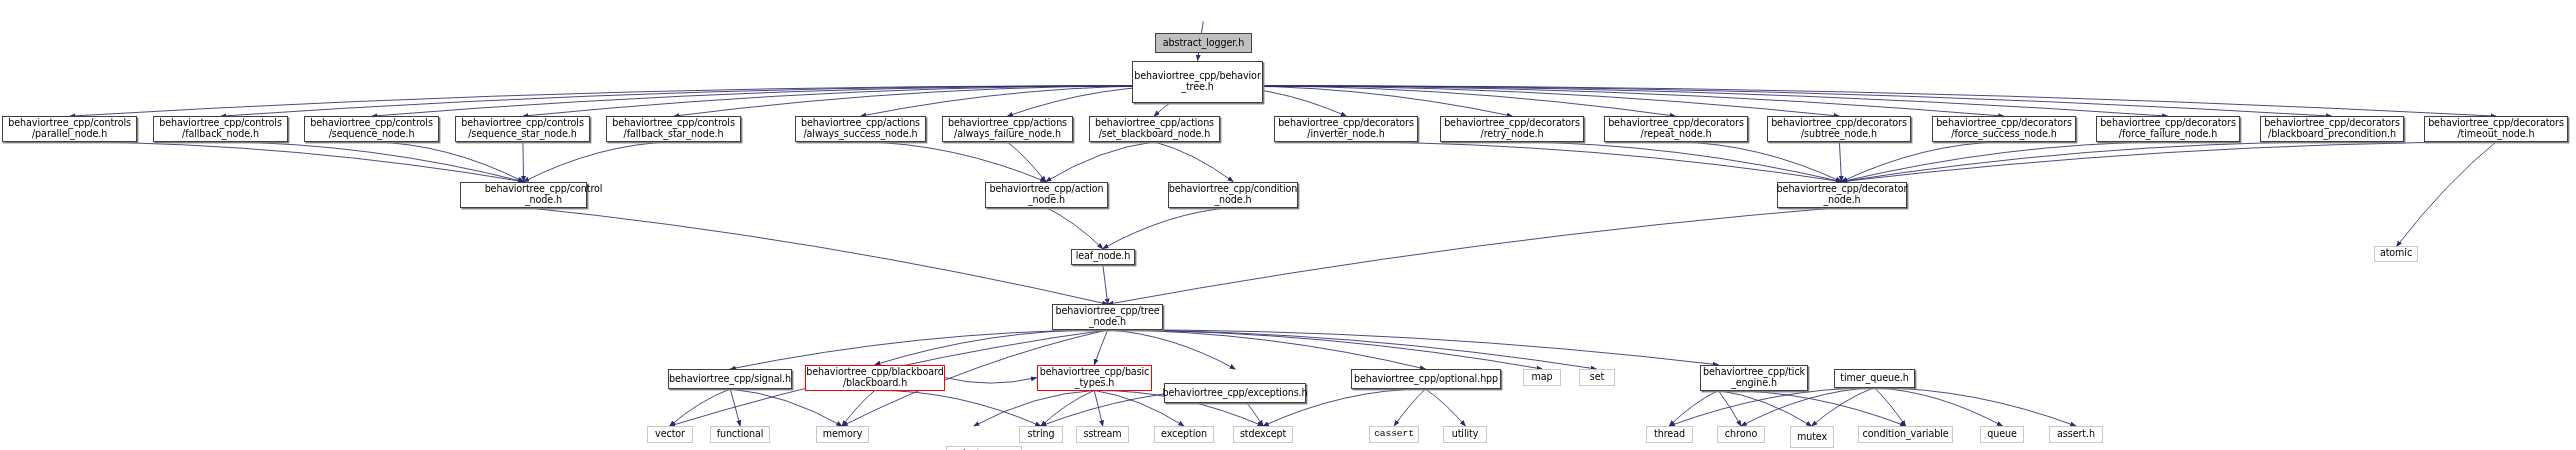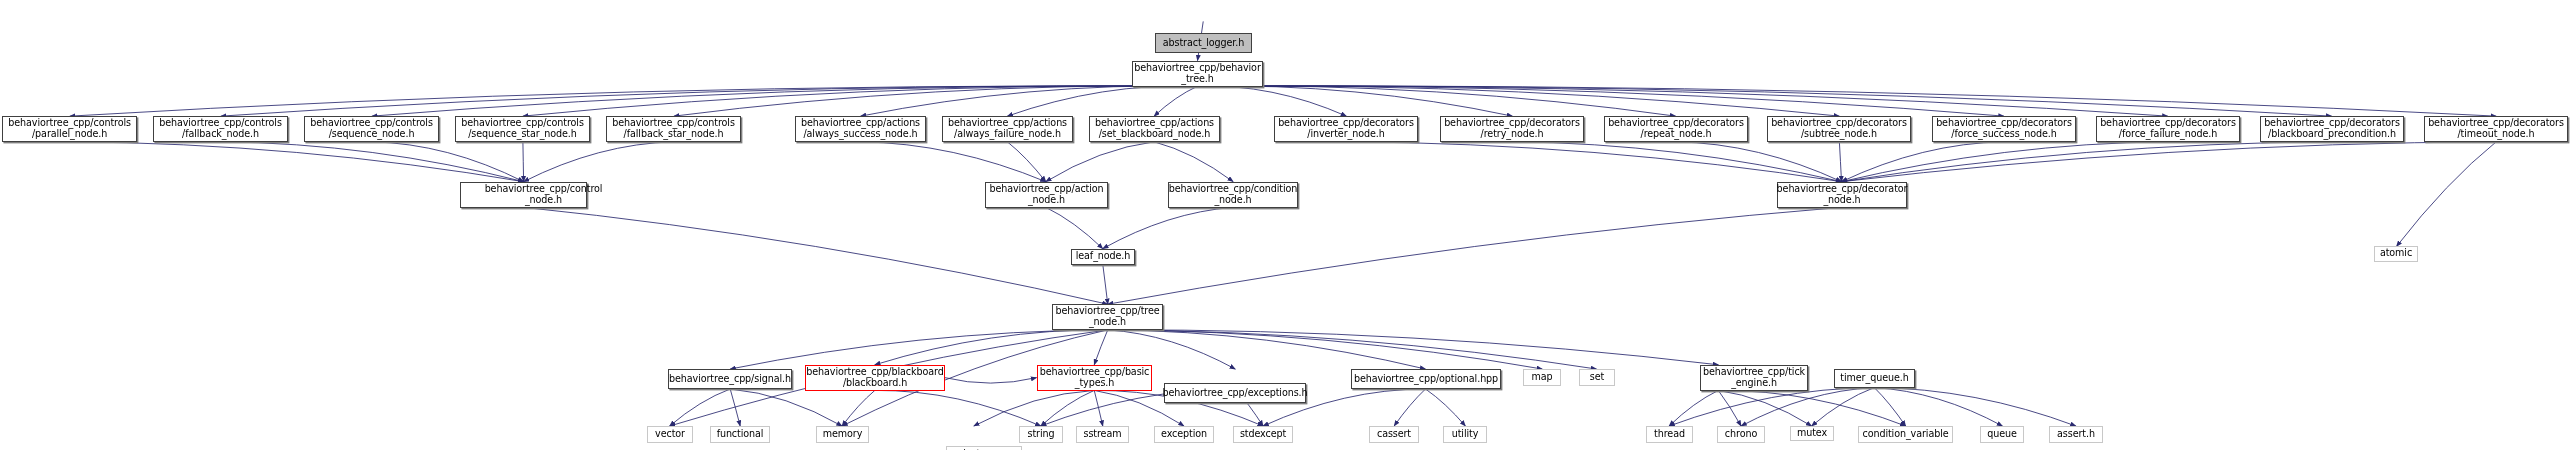--- a/index.html
+++ b/index.html
@@ -120,21 +120,21 @@
         <path d="M2631,544 Q2537.5,548.56 2444,598" marker-end="url(#arrow)"></path>
         <path d="M2631,544 Q2587,560.44 2543,598" marker-end="url(#arrow)"></path>
         <path d="M2631,544 Q2653,565.72 2675,598" marker-end="url(#arrow)"></path>
         <path d="M2631,544 Q2721,549.4 2811,598" marker-end="url(#arrow)"></path>
         <path d="M2631,544 Q2772.5,545 2914,598" marker-end="url(#arrow)"></path>
         <path d="M2631,544 Q2487,545 2343,598" marker-end="url(#arrow)"></path>
       </g>
   </svg>
   <div id="node-layer">
       <div class="node root" style="left: 1155px; top: 1.4px; width: 97px; height: 20px; margin-top: 32px;">abstract_logger.h</div>
-      <div class="node shadow" style="left: 1132px; top: 61px; width: 131px; height: 26px;">behaviortree_cpp/behavior
+      <div class="node shadow" style="left: 1132px; top: 61px; width: 131px; height: 42px;">behaviortree_cpp/behavior
 _tree.h</div>
       <div class="node shadow" style="left: 2.1px; top: 116px; width: 135px; height: 26px;">behaviortree_cpp/controls
 /parallel_node.h</div>
       <div class="node shadow" style="left: 153px; top: 116px; width: 135px; height: 26px;">behaviortree_cpp/controls
 /fallback_node.h</div>
       <div class="node shadow" style="left: 304px; top: 116px; width: 135px; height: 26px;">behaviortree_cpp/controls
 /sequence_node.h</div>
       <div class="node shadow" style="left: 455px; top: 116px; width: 135px; height: 26px;">behaviortree_cpp/controls
 /sequence_star_node.h</div>
       <div class="node shadow" style="left: 606px; top: 116px; width: 135px; height: 26px;">behaviortree_cpp/controls
@@ -186,23 +186,23 @@
 _engine.h</div>
       <div class="node shadow" style="left: 1834px; top: 369px; width: 81px; height: 18.5px; text-align: right;">timer_queue.h</div>
       <div class="node ext" style="left: 647px; top: 426px; width: 46px; height: 17px;">vector</div>
       <div class="node ext" style="left: 710px; top: 426px; width: 60px; height: 17px;">functional</div>
       <div class="node ext" style="left: 816px; top: 426px; width: 53px; height: 17px;">memory</div>
       <div class="node ext" style="left: 946px; top: 446px; width: 76px; height: 17px;">iostream</div>
       <div class="node ext" style="left: 1019px; top: 426px; width: 44px; height: 17px;">string</div>
       <div class="node ext" style="left: 1076px; top: 426px; width: 53px; height: 17px;">sstream</div>
       <div class="node ext" style="left: 1154px; top: 426px; width: 60px; height: 17px;">exception</div>
       <div class="node ext" style="left: 1233px; top: 426px; width: 60px; height: 17px;">stdexcept</div>
-      <div class="node ext" style="left: 1369px; top: 426px; width: 50px; height: 17px;">cassert</div>
+      <div class="node ext" style="left: 1369px; top: 426px; width: 50px; height: 17px; font-family: Liberation Mono, monospace;">cassert</div>
       <div class="node ext" style="left: 1443px; top: 426px; width: 44px; height: 17px;">utility</div>
       <div class="node ext" style="left: 1646px; top: 426px; width: 47px; height: 17px;">thread</div>
       <div class="node ext" style="left: 1717px; top: 426px; width: 48px; height: 17px;">chrono</div>
-      <div class="node ext" style="left: 1790px; top: 426px; width: 44px; height: 15px;">mutex</div>
+      <div class="node ext" style="left: 1790px; top: 426px; width: 44px; height: 22px;">mutex</div>
       <div class="node ext" style="left: 1858px; top: 426px; width: 95px; height: 17px;">condition_variable</div>
       <div class="node ext" style="left: 1980px; top: 426px; width: 44px; height: 17px;">queue</div>
       <div class="node ext" style="left: 2049px; top: 426px; width: 54px; height: 17px;">assert.h</div>
     </div>
 </div>
 
 
 </body></html>

